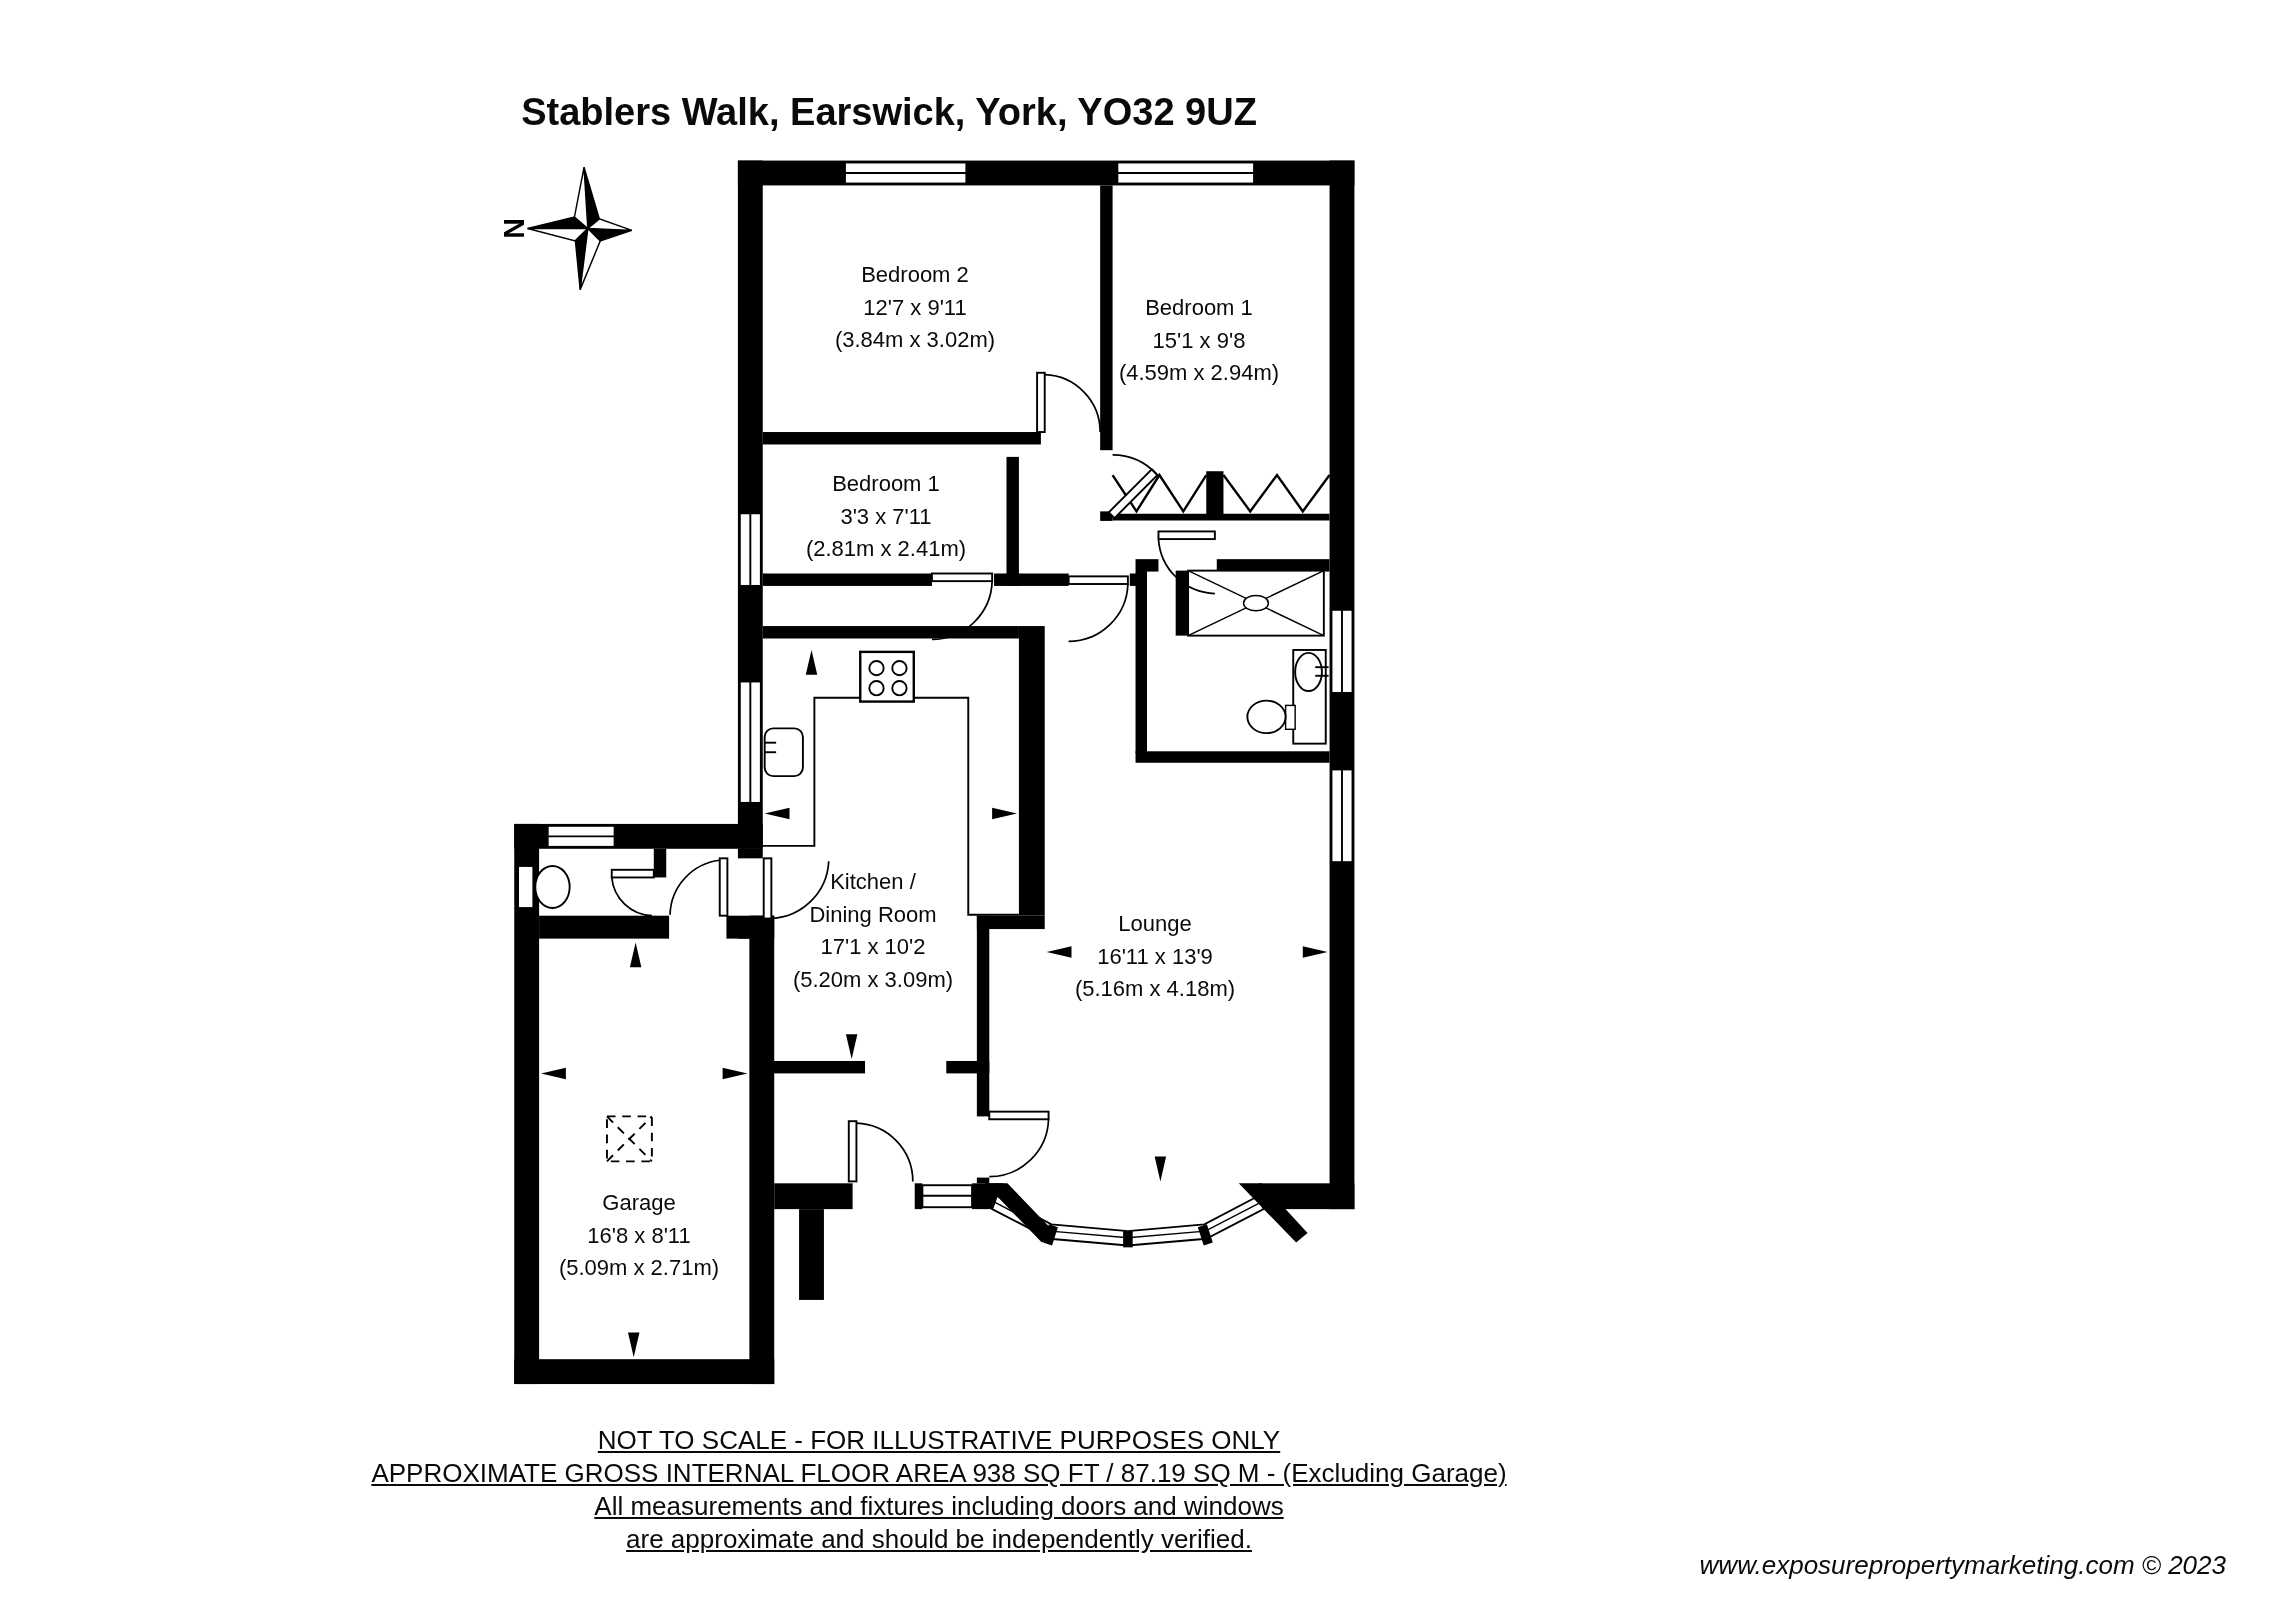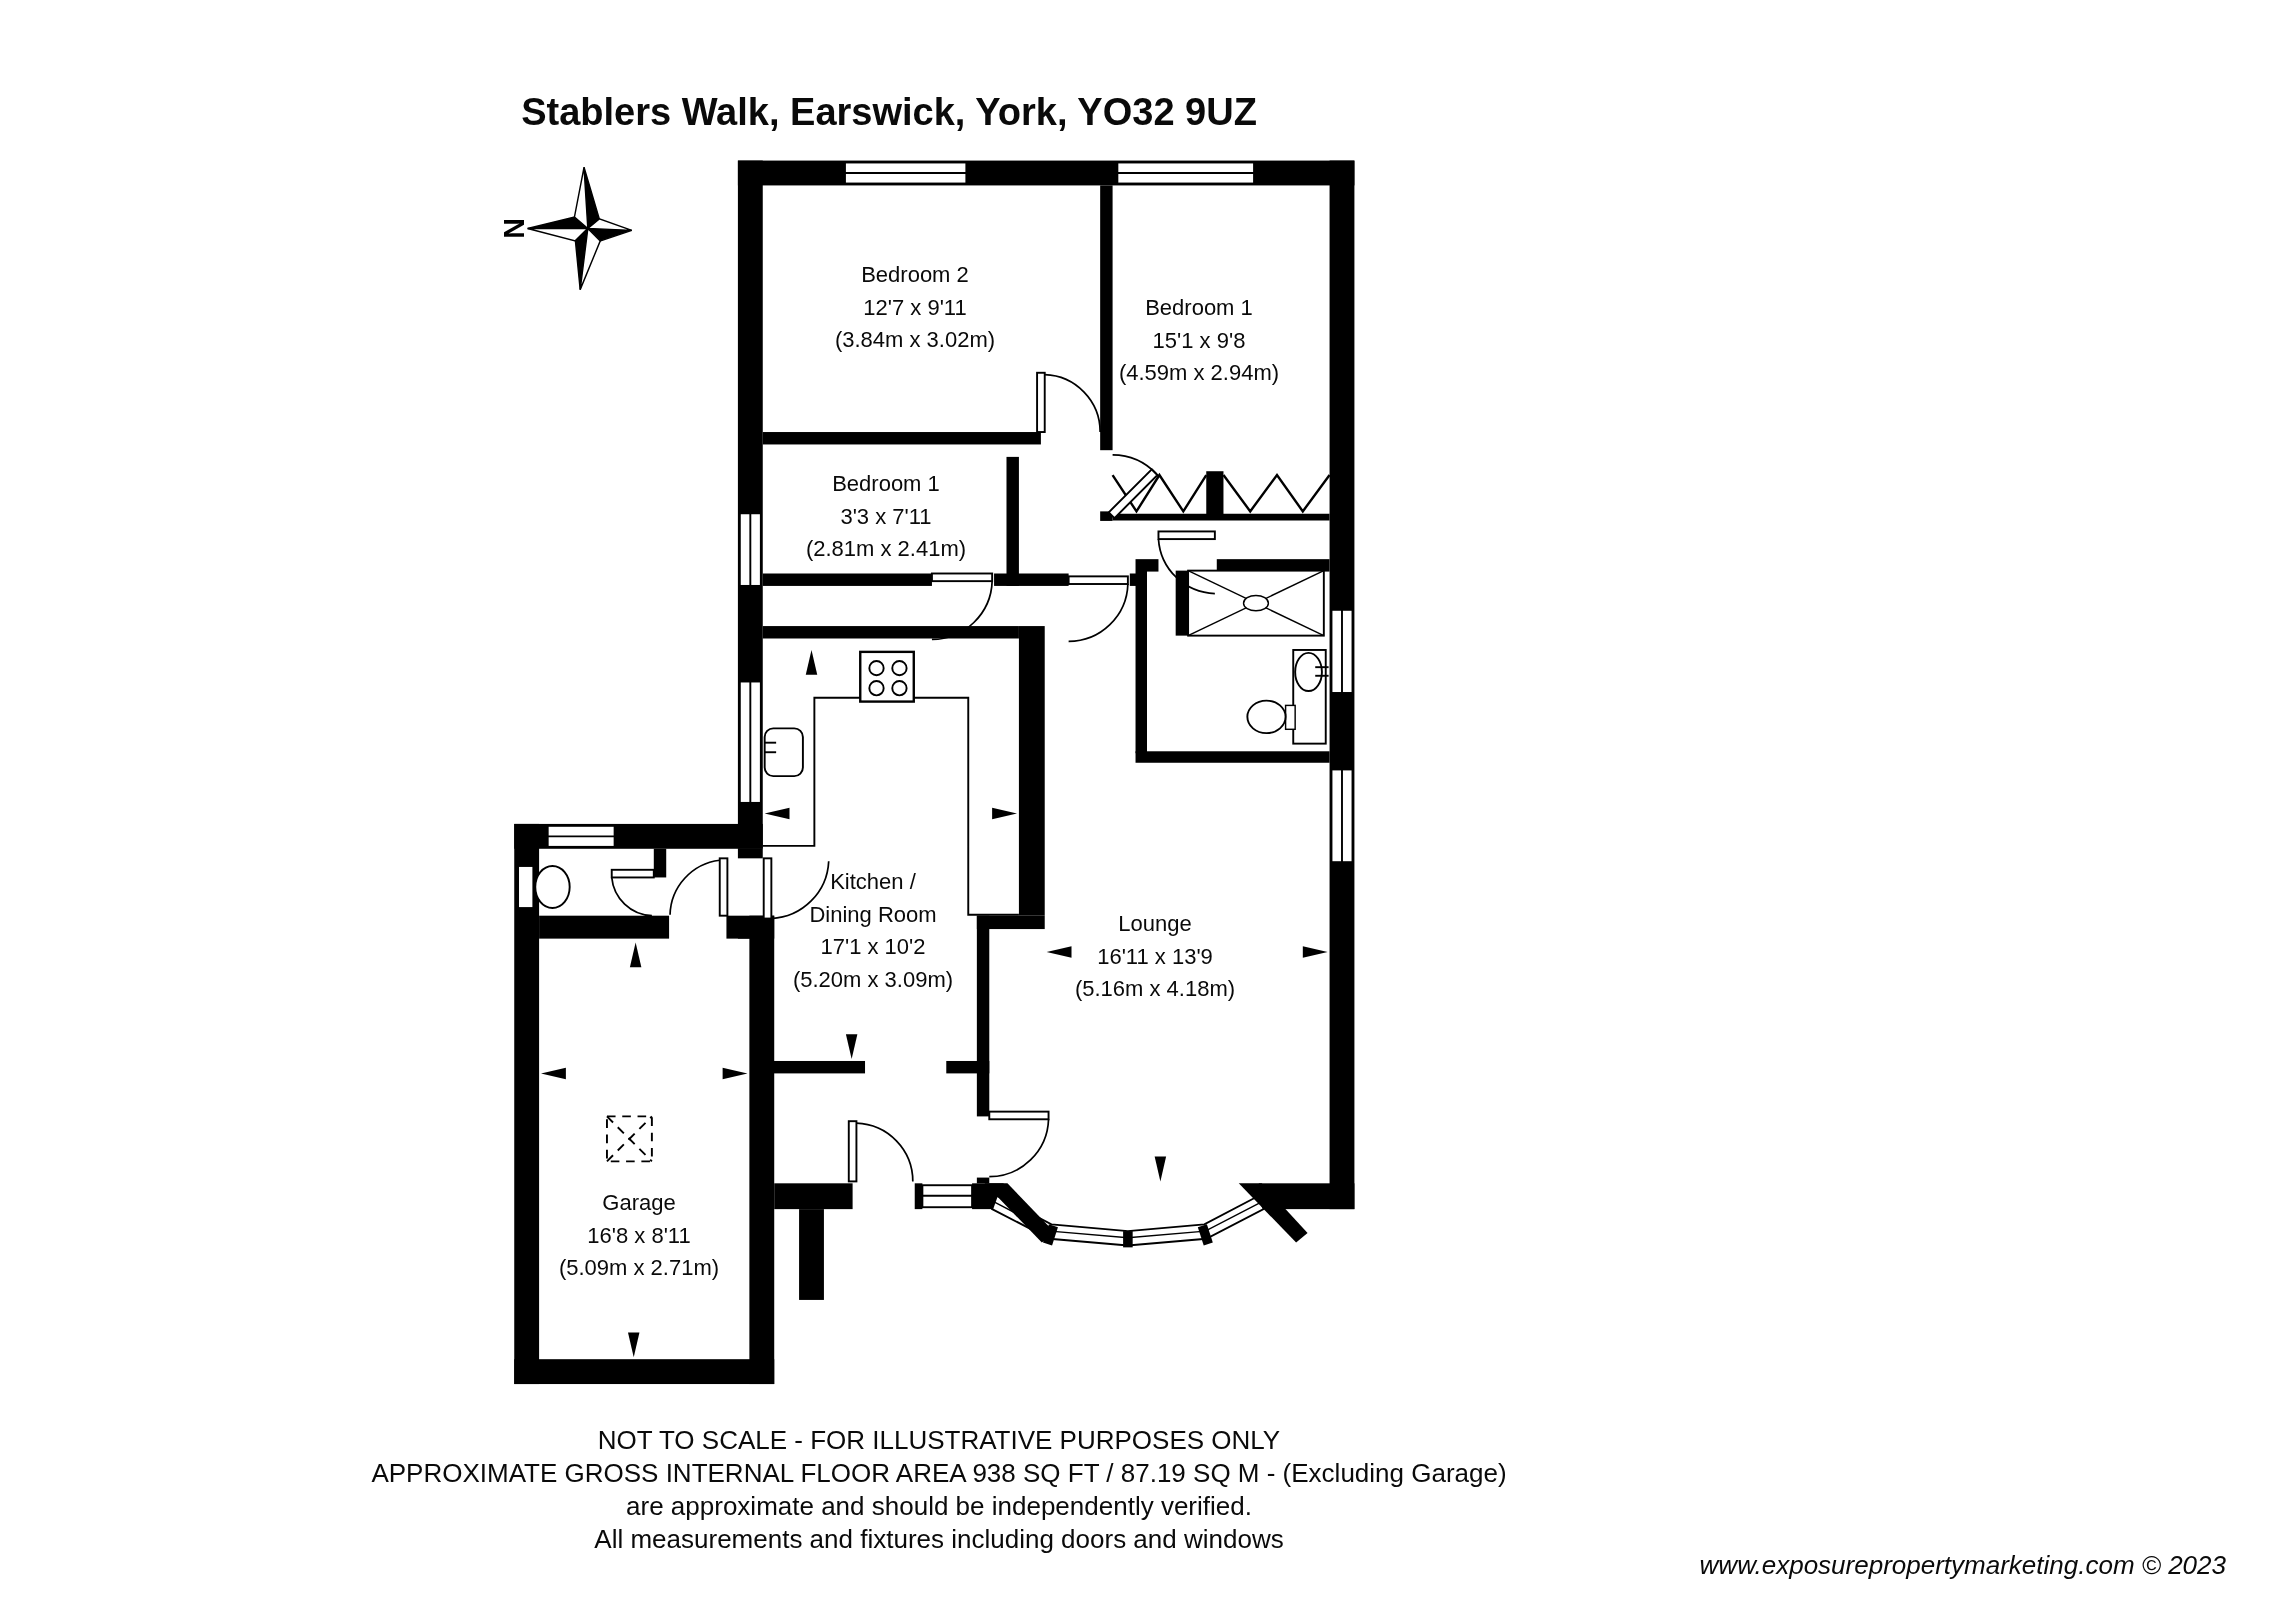--- a/index.html
+++ b/index.html
@@ -1,20 +1,20 @@
 <!DOCTYPE html>
 <html><head>
 <meta charset="utf-8">
 <style>
   html,body{margin:0;padding:0;background:#fff;}
   body{width:2294px;height:1623px;position:relative;font-family:"Liberation Sans",sans-serif;color:#111;overflow:hidden;}
   #plan-svg{position:absolute;left:0;top:0;width:2294px;height:1623px;}
   .page-title{position:absolute;left:889px;top:96px;transform:translate(-50%,-50%);font-size:38px;font-weight:600;letter-spacing:0px;white-space:nowrap;color:#0a0a0a;margin-top:16px;}
   .room-label{position:absolute;transform:translate(-50%,-50%);text-align:center;font-size:22px;line-height:32.5px;color:#0a0a0a;white-space:nowrap;}
-  .footer-block{position:absolute;left:939px;top:1424px;transform:translateX(-50%);text-align:center;font-size:26px;line-height:33px;color:#0a0a0a;white-space:nowrap;}
+  .footer-block{position:absolute;left:939px;top:1424px;transform:translateX(-50%);text-align:center;font-size:26px;line-height:33px;color:#0a0a0a;white-space:nowrap;text-decoration:underline;}
   .copyright{position:absolute;right:68px;top:1550px;font-size:26px;color:#0a0a0a;white-space:nowrap;font-style:italic;}
 </style>
 </head>
 <body>
 
 <svg id="plan-svg" viewBox="0 0 2400 1698" xmlns="http://www.w3.org/2000/svg">
 
   <g fill="#000" stroke="none">
     <rect x="772" y="168" width="645" height="26"></rect>
     <rect x="1391" y="168" width="26" height="1097"></rect>
@@ -258,18 +258,18 @@
 
 <div class="room-label" style="left:639px;top:1236px;">
   <div>Garage</div>
   <div>16'8 x 8'11</div>
   <div>(5.09m x 2.71m)</div>
 </div>
 
 <div class="footer-block">
   <div>NOT TO SCALE - FOR ILLUSTRATIVE PURPOSES ONLY</div>
   <div>APPROXIMATE GROSS INTERNAL FLOOR AREA 938 SQ FT / 87.19 SQ M - (Excluding Garage)</div>
+  <div>All measurements and fixtures including doors and windows</div>
   <div>are approximate and should be independently verified.</div>
-  <div>All measurements and fixtures including doors and windows</div>
 </div>
 
 <div class="copyright">www.exposurepropertymarketing.com © 2023</div>
 
 
 </body></html>

